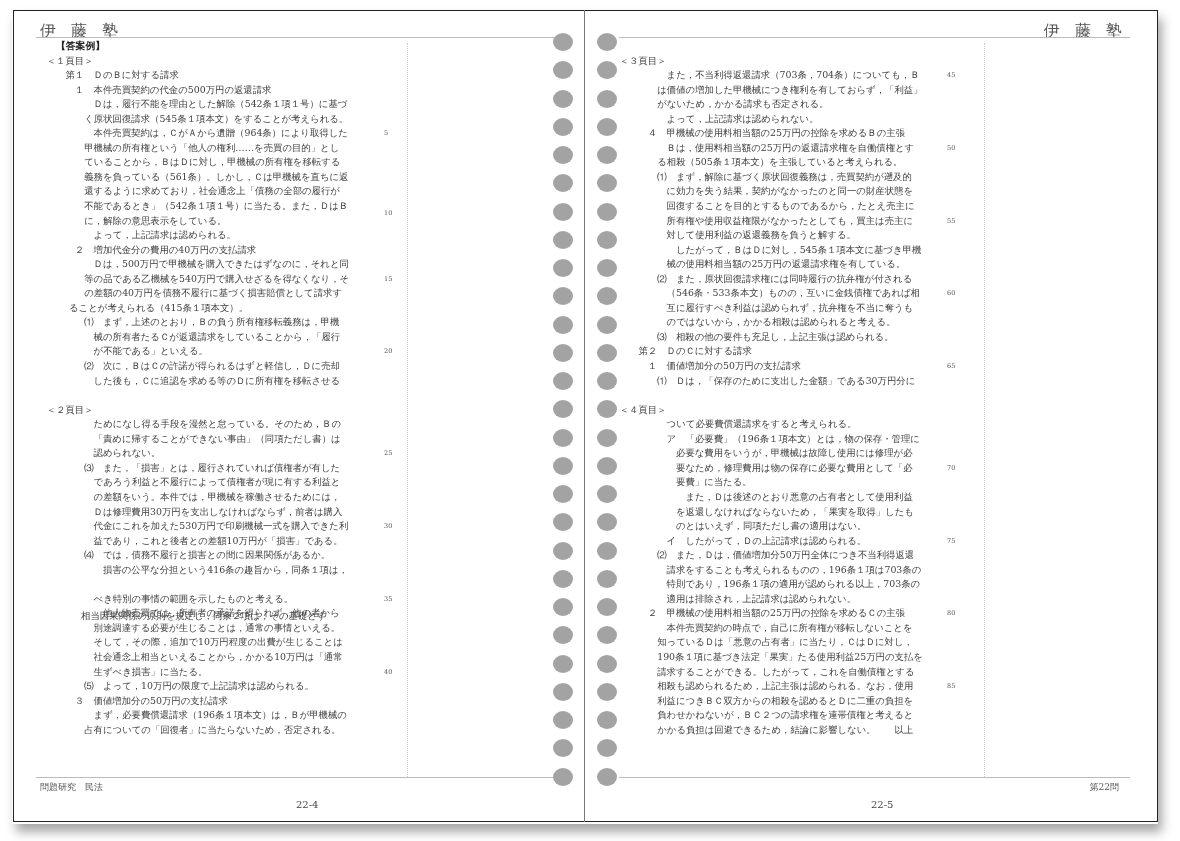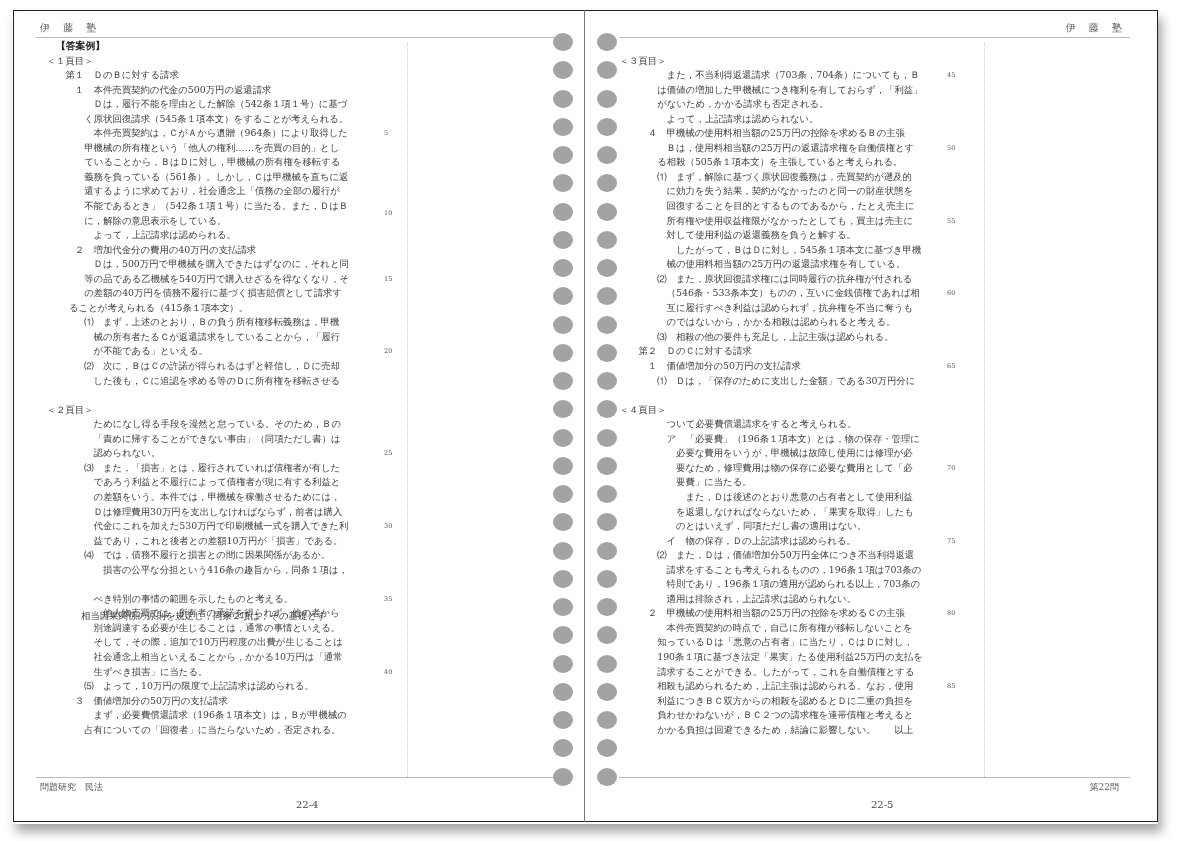--- a/index.html
+++ b/index.html
@@ -14,21 +14,21 @@
   .page {
     position:absolute; top:10px; height:812px; background:#fff;
     border:1.5px solid #222; box-sizing:border-box;
   }
   .page.left { left:13px; width:573px; border-right:none; }
   .page.right { left:585px; width:573px; border-left:none; }
   .spine {
     position:absolute; left:584px; top:10px; width:2px; height:812px; background:#777;
   }
   .hdr-title {
-    position:absolute; top:10px; font-size:10px; color:#555; letter-spacing:5px;
+    position:absolute; top:10px; font-size:16px; color:#555; letter-spacing:5px;
   }
   .hdr-rule {
     position:absolute; top:26px; height:1px; background:#bbb;
   }
   .ftr-rule {
     position:absolute; top:766px; height:1px; background:#bbb;
   }
   .ftr-left, .ftr-right { position:absolute; top:770px; font-size:9px; color:#555; }
   .ftr-num { position:absolute; top:788px; font-size:10px; color:#444; }
   .margin-line {
@@ -384,21 +384,21 @@
       <div class="line">
         <span style="position: absolute; left: 56.4px;">また，Ｄは後述のとおり悪意の占有者として使用利益</span>
       </div>
       <div class="line">
         <span style="position: absolute; left: 47px;">を返還しなければならないため，「果実を取得」したも</span>
       </div>
       <div class="line">
         <span style="position: absolute; left: 47px;">のとはいえず，同項ただし書の適用はない。</span>
       </div>
       <div class="line">
-        <span style="position: absolute; left: 37.6px;">イ　物の保存，Ｄの上記請求は認められる。</span>
+        <span style="position: absolute; left: 37.6px;">イ　したがって，Ｄの上記請求は認められる。</span>
         <span class="lnum" style="left: 318px; text-align: right;">75</span>
       </div>
       <div class="line">
         <span style="position: absolute; left: 28.2px;">⑵　また，Ｄは，価値増加分50万円全体につき不当利得返還</span>
       </div>
       <div class="line">
         <span style="position: absolute; left: 37.6px;">請求をすることも考えられるものの，196条１項は703条の</span>
       </div>
       <div class="line">
         <span style="position: absolute; left: 37.6px;">特則であり，196条１項の適用が認められる以上，703条の</span>

